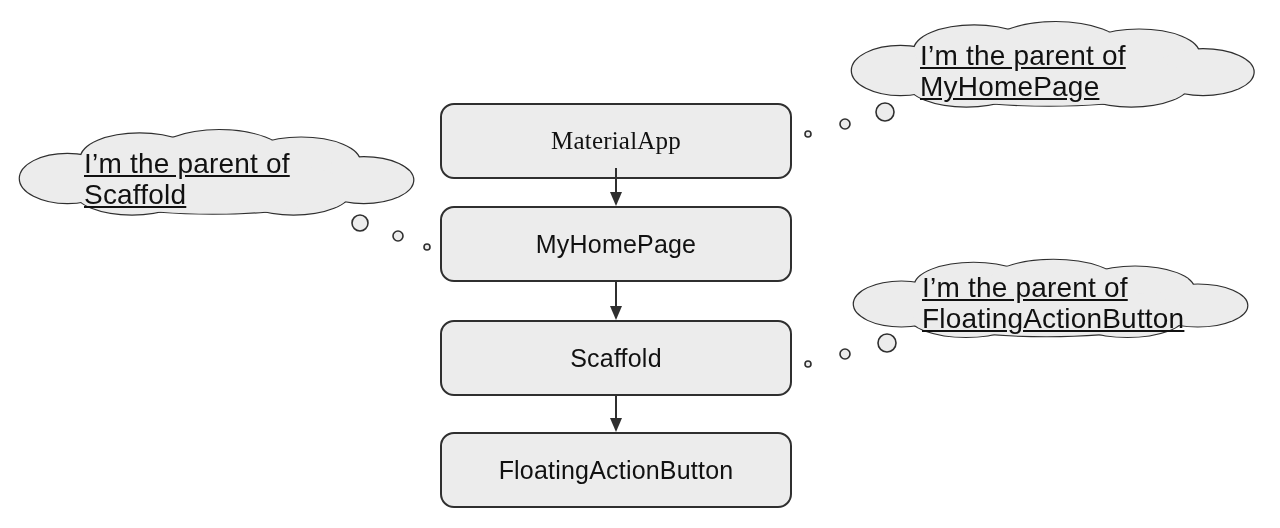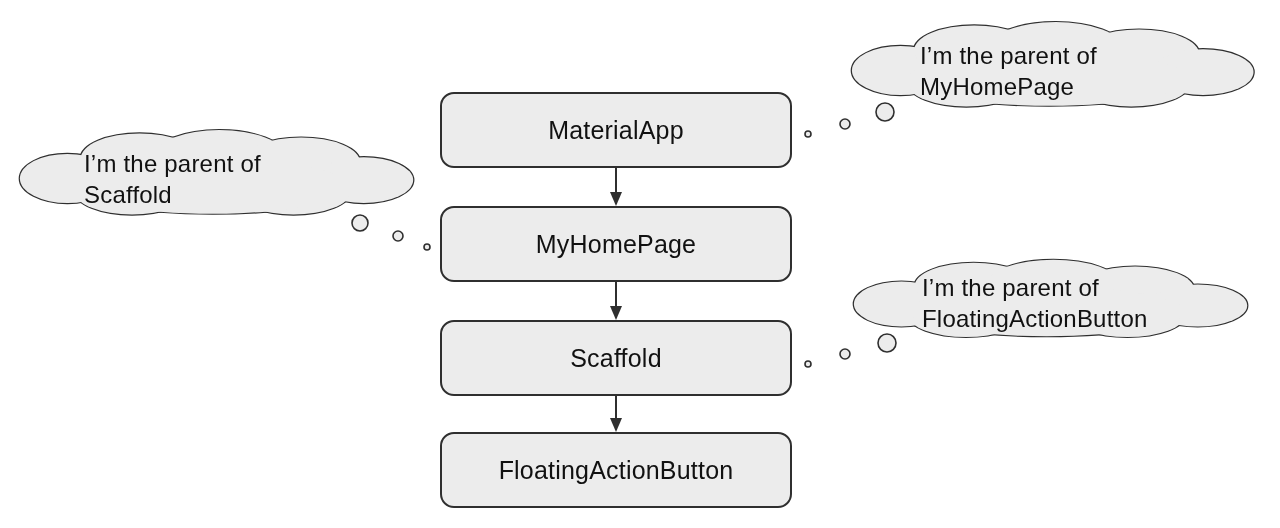--- a/index.html
+++ b/index.html
@@ -7,43 +7,43 @@
   html,body { margin:0; padding:0; }
   body { background: var(--background); font-family: "Liberation Sans", sans-serif; }
   .stage { position: relative; width: 1280px; height: 528px; background: var(--background); overflow: hidden; }
 
   .node {
     position: absolute; left: 440px; width: 352px; height: 76px;
     background: var(--fill); border: 2px solid var(--stroke); border-radius: 14px;
     display: flex; align-items: center; justify-content: center;
     font-size: 25px; color: var(--text); letter-spacing: .2px;
   }
-  .node-materialapp { top: 92px; }
+  .node-materialapp { top: 103px; font-family: Liberation Serif, serif; }
   .node-myhomepage { top: 206px; }
   .node-scaffold { top: 320px; }
   .node-fab { top: 432px; }
 
   .arrow { position: absolute; left: 606px; width: 20px; }
   .arrow line { stroke: var(--stroke); stroke-width: 2; }
   .arrow polygon { fill: var(--stroke); }
   .arrow-1 { top: 168px; }
   .arrow-2 { top: 282px; }
   .arrow-3 { top: 394px; }
 
   .cloud-svg { position: absolute; }
   .cloud-a { left: 795px; top: 8px; }
   .cloud-b { left: 12px; top: 120px; }
   .cloud-c { left: 795px; top: 250px; }
   .cloud-outline { fill: var(--fill); stroke: var(--stroke); stroke-width: 2.6px; }
   .cloud-cover { fill: var(--fill); stroke: none; }
   .trail-dot { fill: var(--fill); stroke: var(--stroke); stroke-width: 1.6px; }
 
   .cloud-text {
-    position: absolute; font-size: 24px; line-height: 31px; color: var(--text);
-    white-space: nowrap; letter-spacing: .2px;
+    position: absolute; font-size: 28px; line-height: 31px; color: var(--text);
+    white-space: nowrap; letter-spacing: .2px; text-decoration: underline;
   }
   .cloud-text-a { left: 920px; top: 40px; }
   .cloud-text-b { left: 84px;  top: 148px; }
   .cloud-text-c { left: 922px; top: 272px; }
 </style>
 </head>
 <body>
 
 <div class="stage">
 

